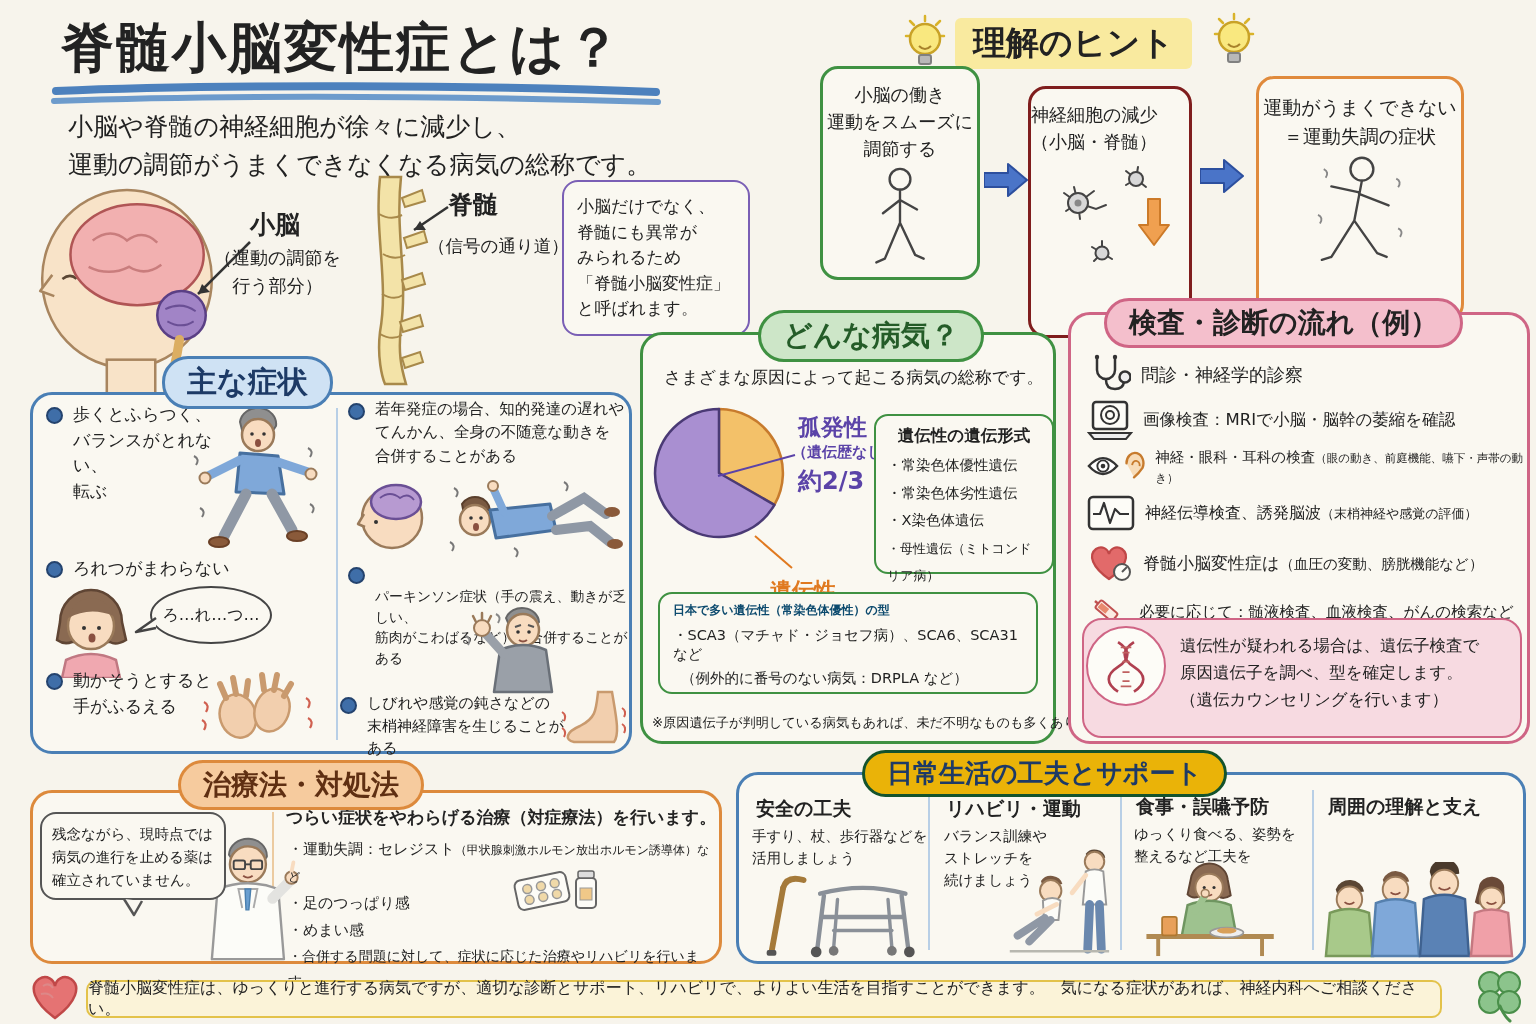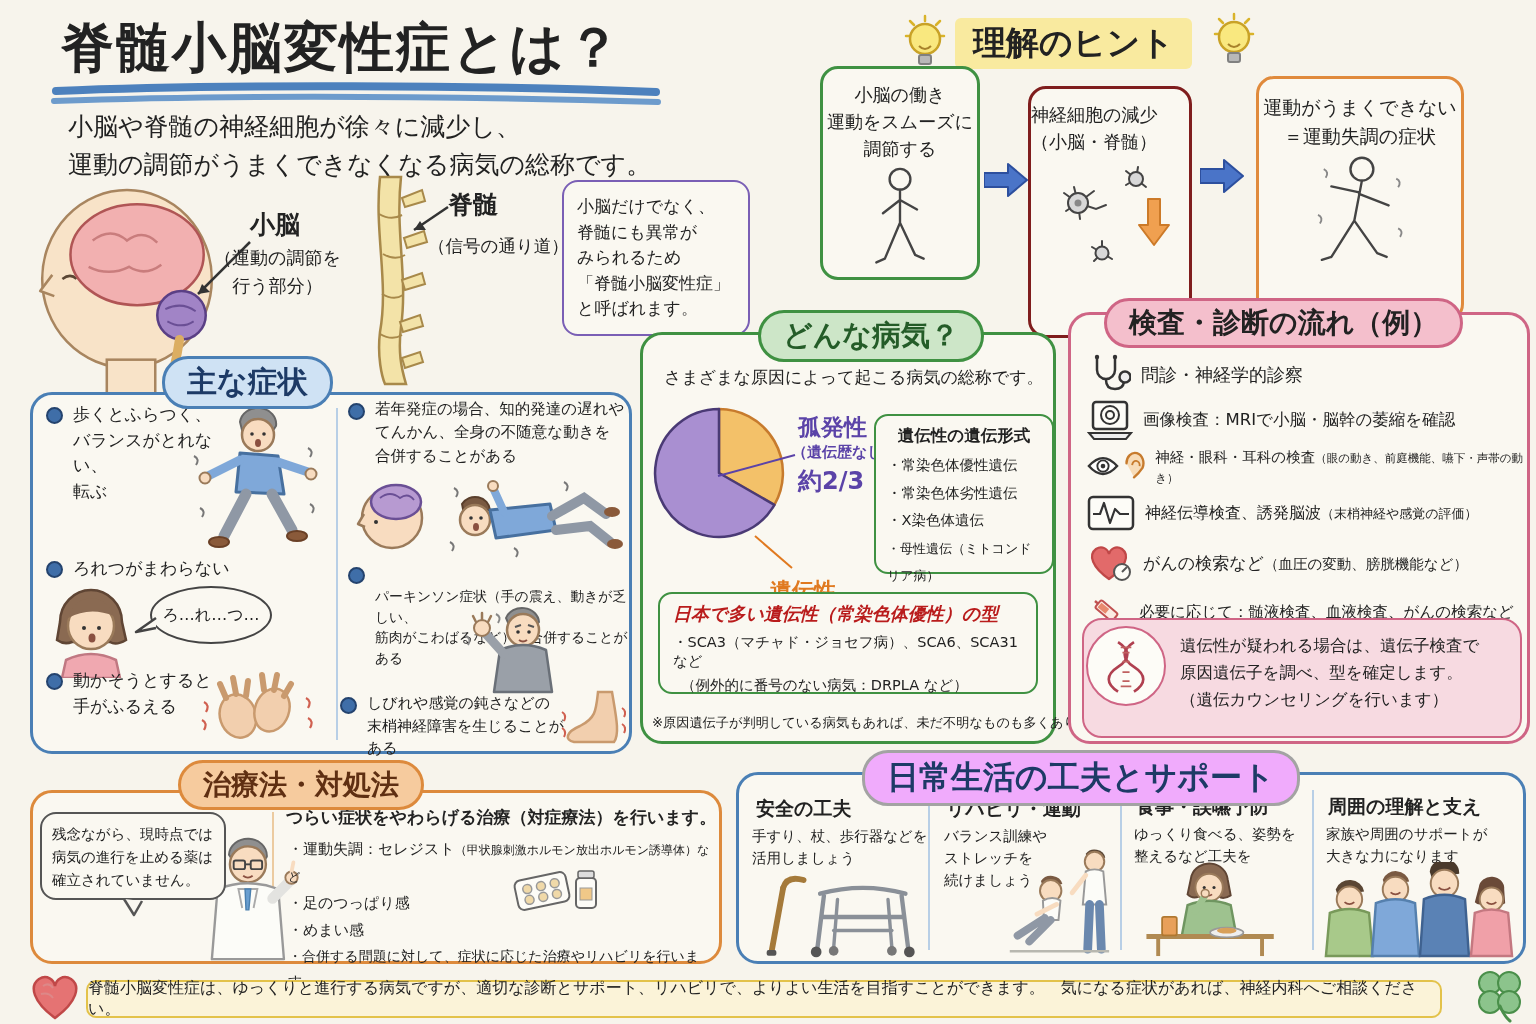--- a/index.html
+++ b/index.html
@@ -287,21 +287,21 @@
 
   <div class="hbox" style="left:874px;top:414px;width:180px;height:160px;border:2.5px solid #3f9142;border-radius:14px;padding:9px 11px;">
     <div style="font-size:16.5px;font-weight:700;margin-bottom:5px;text-align:center;">遺伝性の遺伝形式</div>
     <div style="font-size:14.5px;line-height:1.9;">・常染色体優性遺伝</div>
     <div style="font-size:14.5px;line-height:1.9;">・常染色体劣性遺伝</div>
     <div style="font-size:14.5px;line-height:1.9;">・X染色体遺伝</div>
     <div style="font-size:13px;line-height:2.1;">・母性遺伝（ミトコンドリア病）</div>
   </div>
 
   <div class="hbox" style="left:658px;top:592px;width:380px;height:102px;border:2.5px solid #3f9142;border-radius:14px;padding:8px 13px;">
-    <div style="font-size:18px;font-weight:700;color:#b91c1c;font-style:italic;">日本で多い遺伝性（常染色体優性）の型</div>
+    <div style="font-size:12px;font-weight:700;color:#0c4a6e;">日本で多い遺伝性（常染色体優性）の型</div>
     <div style="font-size:14.5px;margin-top:7px;">・SCA3（マチャド・ジョセフ病）、SCA6、SCA31 など</div>
     <div style="font-size:14.5px;margin-top:5px;margin-left:8px;">（例外的に番号のない病気：DRPLA など）</div>
   </div>
   <div class="abs" style="left:652px;top:714px;font-size:13.2px;font-weight:500;">※原因遺伝子が判明している病気もあれば、未だ不明なものも多くあります。</div>
 
   <div class="hbox" style="left:1068px;top:312px;width:462px;height:432px;border:3px solid #cf6585;">
     <div class="dx-row" style="top:84px;">
       <svg width="46" height="42" viewBox="0 0 46 42">
         <rect x="6" y="3" width="34" height="27" rx="3" fill="#fdfcf7" stroke="#333" stroke-width="2.5"></rect>
         <circle cx="23" cy="16" r="9" stroke="#333" stroke-width="2" fill="none"></circle>
@@ -336,21 +336,21 @@
         <path d="M48,16 a4,5 0 0 1 8,1" fill="none" stroke="#c77b2d" stroke-width="2"></path>
       </svg>
       <span><span class="dx-main">神経・眼科・耳科の検査</span><span class="dx-sub">（眼の動き、前庭機能、嚥下・声帯の動き）</span></span>
     </div>
     <div class="dx-row" style="top:228px;">
       <svg width="46" height="40" viewBox="0 0 46 40">
         <path d="M22,36 C5,24 1,12 9,6 C15,2 21,6 22,11 C23,6 29,2 35,6 C43,12 39,24 22,36 Z" fill="#e26a6a" stroke="#c04848" stroke-width="2.2"></path>
         <circle cx="35" cy="29" r="8" fill="#fdfcf7" stroke="#555" stroke-width="2"></circle>
         <path d="M35,29 L40,24" stroke="#555" stroke-width="2"></path>
       </svg>
-      <span><span class="dx-main" style="font-size:17px;">がんの検索など</span><span class="dx-sub">（血圧の変動、膀胱機能など）</span></span>
+      <span><span class="dx-main" style="font-size:17px;">脊髄小脳変性症は</span><span class="dx-sub">（血圧の変動、膀胱機能など）</span></span>
     </div>
     <div class="dx-row small" style="top:276px;">
       <svg width="42" height="42" viewBox="0 0 42 42">
         <g transform="rotate(40 21 21)">
           <rect x="8" y="16" width="22" height="10" rx="2" fill="#fbeae2" stroke="#c05050" stroke-width="2"></rect>
           <rect x="10" y="18" width="10" height="6" fill="#e8896e"></rect>
           <line x1="4" y1="21" x2="8" y2="21" stroke="#c05050" stroke-width="2.5"></line>
           <line x1="30" y1="21" x2="40" y2="21" stroke="#c05050" stroke-width="2"></line>
         </g>
       </svg>
@@ -415,21 +415,21 @@
           <circle cx="34" cy="39" r="4.5"></circle>
           <circle cx="48" ccy="39" cy="39" r="4.5"></circle>
       </g>
     </g>
     <rect x="68" y="20" width="20" height="30" rx="4" fill="#fdfcf7" stroke="#666" stroke-width="2"></rect>
     <rect x="70" y="13" width="16" height="7" rx="2" fill="#ddd" stroke="#666" stroke-width="1.5"></rect>
     <rect x="72" y="30" width="12" height="12" fill="#f0c888" stroke="#999" stroke-width="1"></rect>
   </svg>
 
   <div class="hbox" style="left:736px;top:772px;width:790px;height:192px;border:3px solid #4a7fb5;"></div>
-  <div class="cloud" style="left:862px;top:750px;font-size:32px;color:#1d3a66;background:#f0abfc;border:3px solid #a3a3a3;">日常生活の工夫とサポート</div>
+  <div class="cloud" style="left:862px;top:750px;font-size:26px;color:#1d3a66;background:#eab308;border:3px solid #14532d;">日常生活の工夫とサポート</div>
   <div class="v-div" style="left:928px;top:790px;height:160px;border-left:2px solid #b8cfe6;"></div>
   <div class="v-div" style="left:1120px;top:790px;height:160px;border-left:2px solid #b8cfe6;"></div>
   <div class="v-div" style="left:1312px;top:790px;height:160px;border-left:2px solid #b8cfe6;"></div>
 
   <div class="abs col-head" style="left:756px;top:796px;">安全の工夫</div>
   <div class="abs pre col-text" style="left:752px;top:826px;">手すり、杖、歩行器などを
 活用しましょう</div>
   <svg class="abs" style="left:756px;top:872px;" width="165" height="86" viewBox="0 0 170 88">
     <path d="M28,16 q4,-13 21,-8" stroke="#a57a3a" stroke-width="6" fill="none" stroke-linecap="round"></path>
     <line x1="28" y1="16" x2="16" y2="82" stroke="#a57a3a" stroke-width="6" stroke-linecap="round"></line>
@@ -477,22 +477,20 @@
     <circle cx="70" cy="32" r="4" fill="#f8dcc0" stroke="#9a7a5a" stroke-width="1.5"></circle>
     <line x1="10" y1="76" x2="140" y2="76" stroke="#b08a52" stroke-width="5"></line>
     <line x1="22" y1="78" x2="22" y2="96" stroke="#b08a52" stroke-width="4"></line>
     <line x1="128" y1="78" x2="128" y2="96" stroke="#b08a52" stroke-width="4"></line>
     <ellipse cx="92" cy="72" rx="17" ry="5" fill="#eee" stroke="#999" stroke-width="1.8"></ellipse>
     <ellipse cx="92" cy="70" rx="10" ry="3" fill="#d8a05a"></ellipse>
     <rect x="26" y="56" width="15" height="19" rx="2" fill="#e8a05a" stroke="#b07830" stroke-width="1.8"></rect>
   </svg>
 
   <div class="abs col-head" style="left:1328px;top:794px;">周囲の理解と支え</div>
-  <div class="abs pre col-text" style="left:1326px;top:824px;">家族や周囲のサポートが
-大きな力になります</div>
   <svg class="abs" style="left:1320px;top:862px;" width="196" height="96" viewBox="0 0 200 98">
     <path d="M16,28 a15,14 0 0 1 29,2 l-27,4 z" fill="#5a4634"></path>
     <circle cx="30" cy="38" r="13" fill="#f8dcc0" stroke="#9a7a5a" stroke-width="2"></circle>
     <path d="M25,41 q5,4 10,0" stroke="#8a5040" stroke-width="1.8" fill="none"></path>
     <path d="M10,52 q20,-8 40,0 l4,44 h-48 z" fill="#a8c98a" stroke="#78995a" stroke-width="2.5"></path>
     <path d="M64,18 a14,13 0 0 1 27,2 l-25,4 z" fill="#7a5a42"></path>
     <circle cx="77" cy="28" r="13" fill="#f8dcc0" stroke="#9a7a5a" stroke-width="2"></circle>
     <path d="M72,31 q5,4 10,0" stroke="#8a5040" stroke-width="1.8" fill="none"></path>
     <path d="M57,42 q20,-8 40,0 l4,54 h-48 z" fill="#7fa8d9" stroke="#5580ae" stroke-width="2.5"></path>
     <path d="M112,10 a15,14 0 0 1 30,2 l-28,4 z" fill="#4a3a2c"></path>

